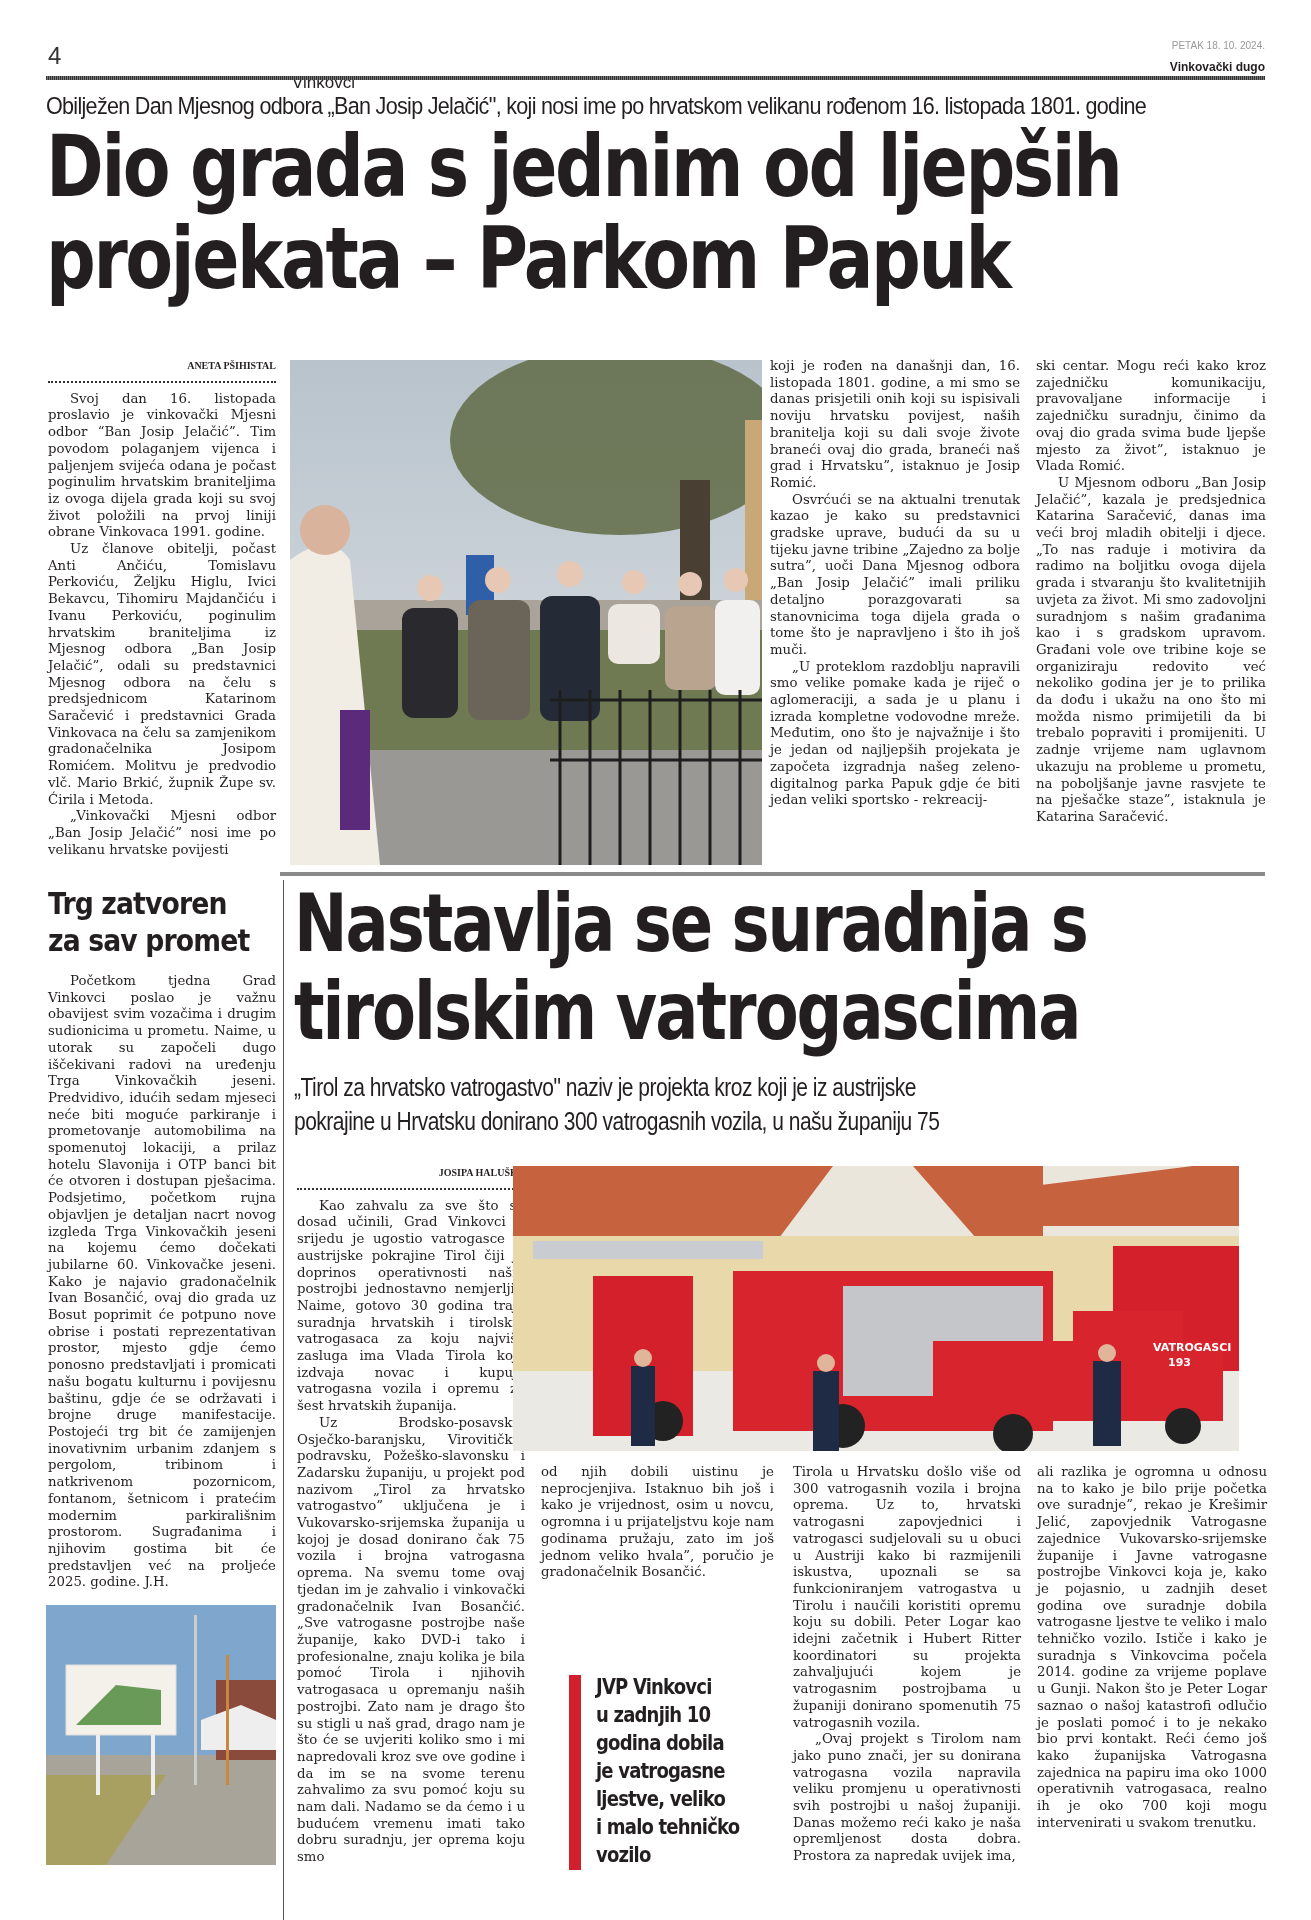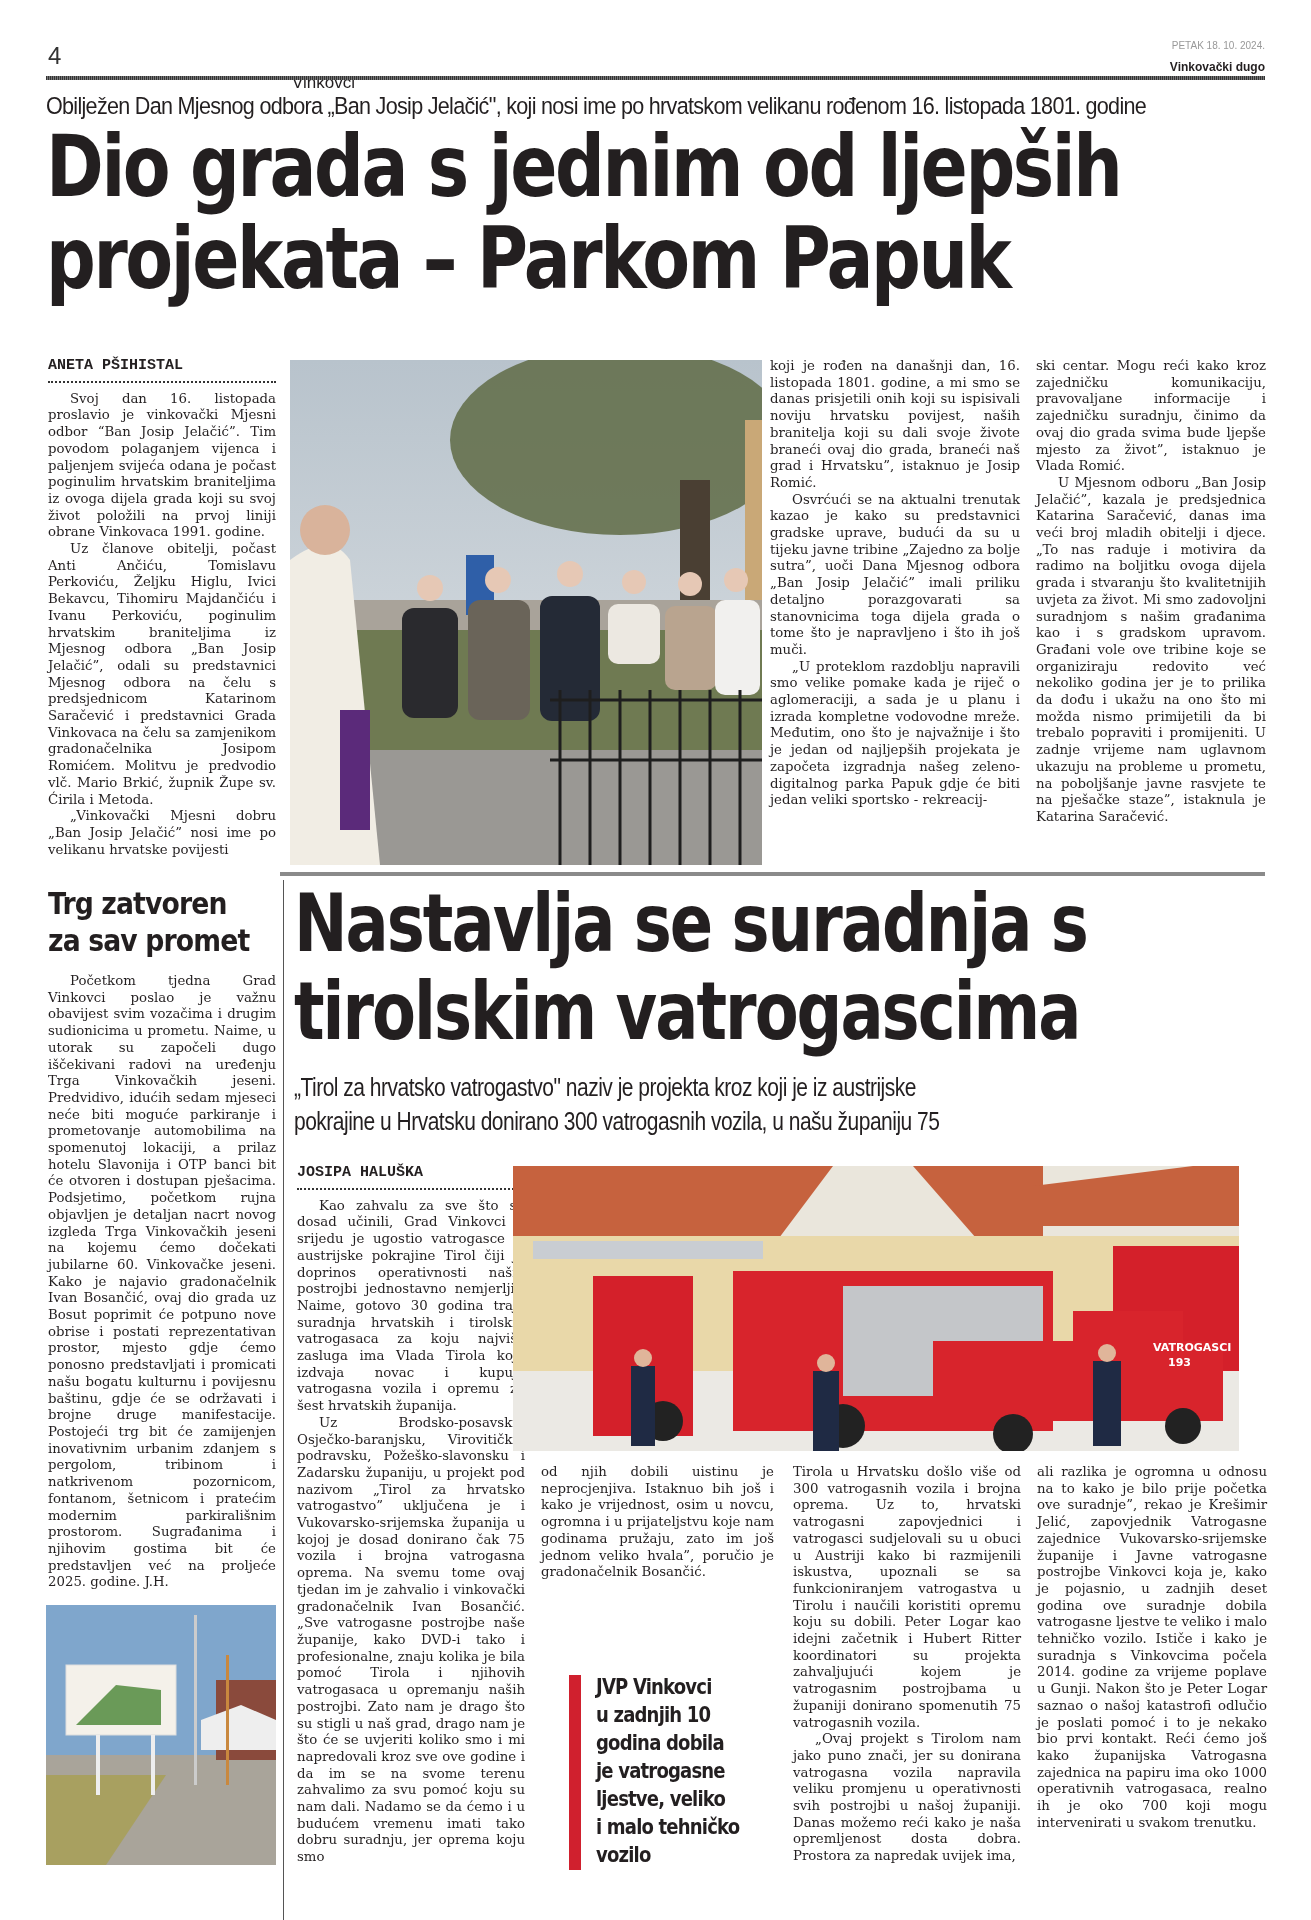--- a/index.html
+++ b/index.html
@@ -11,21 +11,21 @@
   
   .page-num { left: 48px; top: 42px; font-family: "Liberation Sans", sans-serif; font-size: 24px; color: #333; font-weight: 300; }
   .section { left: 292px; top: 44px; font-family: "Liberation Sans", sans-serif; font-size: 17px; color: #231f20; margin-top: 29px; }
   .date { right: 46px; top: 40px; font-family: "Liberation Sans", sans-serif; font-size: 10px; color: #999; text-align: right; }
   .paper { right: 46px; top: 60px; font-family: "Liberation Sans", sans-serif; font-size: 12px; color: #231f20; font-weight: bold; }
   .header-rule { left: 46px; right: 46px; top: 76px; height: 4px; background: repeating-linear-gradient(90deg,#333 0 1px,#777 1px 2px); }
 
   
   .kicker { left: 46px; top: 92px; width: 1220px; font-family: "Liberation Sans", sans-serif; font-size: 24.5px; letter-spacing: -0.8px; color: #231f20; transform: scaleX(0.88); transform-origin: left top; white-space: nowrap; }
   .headline1 { left: 46px; top: 120px; width: 1230px; font-family: "DejaVu Sans", sans-serif; font-weight: bold; font-size: 86px; line-height: 92px; letter-spacing: -3px; color: #231f20; transform: scaleX(0.81); transform-origin: left top; white-space: nowrap; }
-  .byline { font-family: Liberation Mono, monospace; font-weight: bold; font-size: 15px; text-align: left; color: #231f20; padding-bottom: 6px; border-bottom: 2px dotted #333; margin-bottom: 8px; }
+  .byline { font-family: Liberation Serif, serif; font-weight: bold; font-size: 10px; text-align: right; color: #231f20; padding-bottom: 6px; border-bottom: 2px dotted #333; margin-bottom: 8px; }
 
   .col { position: absolute; font-size: 13.3px; line-height: 16.7px; text-align: justify; hyphens: manual; color: #231f20; }
   .col p { text-indent: 22px; }
   .col p.noindent { text-indent: 0; }
 
   .photo { position: absolute; overflow: hidden; }
 
   .rule-h { position: absolute; height: 4px; background: #8a8a8a; }
   .rule-v { position: absolute; width: 1px; background: #555; }
 
@@ -50,21 +50,21 @@
 <div class="abs kicker">Obilježen Dan Mjesnog odbora „Ban Josip Jelačić", koji nosi ime po hrvatskom velikanu rođenom 16. listopada 1801. godine</div>
 <div class="abs headline1">
   <div>Dio grada s jednim od ljepših</div>
   <div>projekata – Parkom Papuk</div>
 </div>
 
 <div class="col" style="left:48px; top:358px; width:228px;">
   <div class="byline">ANETA PŠIHISTAL</div>
   <p>Svoj dan 16. listopada proslavio je vinkovački Mjesni odbor “Ban Josip Jelačić”. Tim povodom polaganjem vijenca i paljenjem svijeća odana je počast poginulim hrvatskim braniteljima iz ovoga dijela grada koji su svoj život položili na prvoj liniji obrane Vinkovaca 1991. godine.</p>
   <p>Uz članove obitelji, počast Anti Ančiću, Tomislavu Perkoviću, Željku Higlu, Ivici Bekavcu, Tihomiru Majdančiću i Ivanu Perkoviću, poginulim hrvatskim braniteljima iz Mjesnog odbora „Ban Josip Jelačić”, odali su predstavnici Mjesnog odbora na čelu s predsjednicom Katarinom Saračević i predstavnici Grada Vinkovaca na čelu sa zamjenikom gradonačelnika Josipom Romićem. Molitvu je predvodio vlč. Mario Brkić, župnik Župe sv. Ćirila i Metoda.</p>
-  <p>„Vinkovački Mjesni dobru „Ban Josip Jelačić” nosi ime po velikanu hrvatske povijesti</p>
+  <p>„Vinkovački Mjesni odbor „Ban Josip Jelačić” nosi ime po velikanu hrvatske povijesti</p>
 </div>
 
 <div class="photo" style="left:290px; top:360px; width:472px; height:505px;">
   <svg width="472" height="505" viewBox="0 0 472 505">
     <defs>
       <linearGradient id="sky" x1="0" y1="0" x2="0" y2="1">
         <stop offset="0" stop-color="#b8c3cc"></stop>
           <stop offset="1" stop-color="#dfe3e6"></stop>
       </linearGradient>
     </defs>

